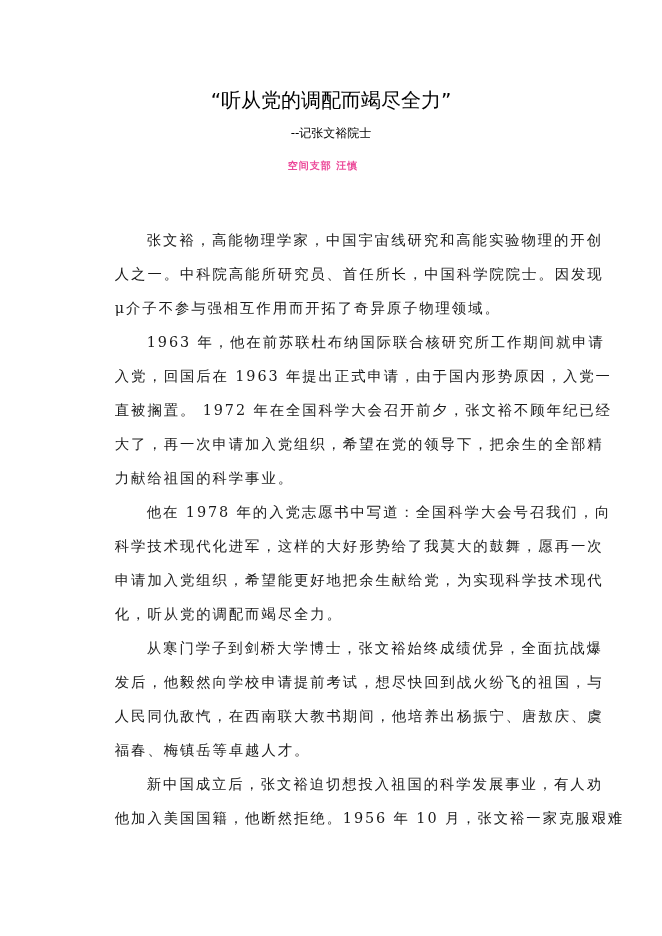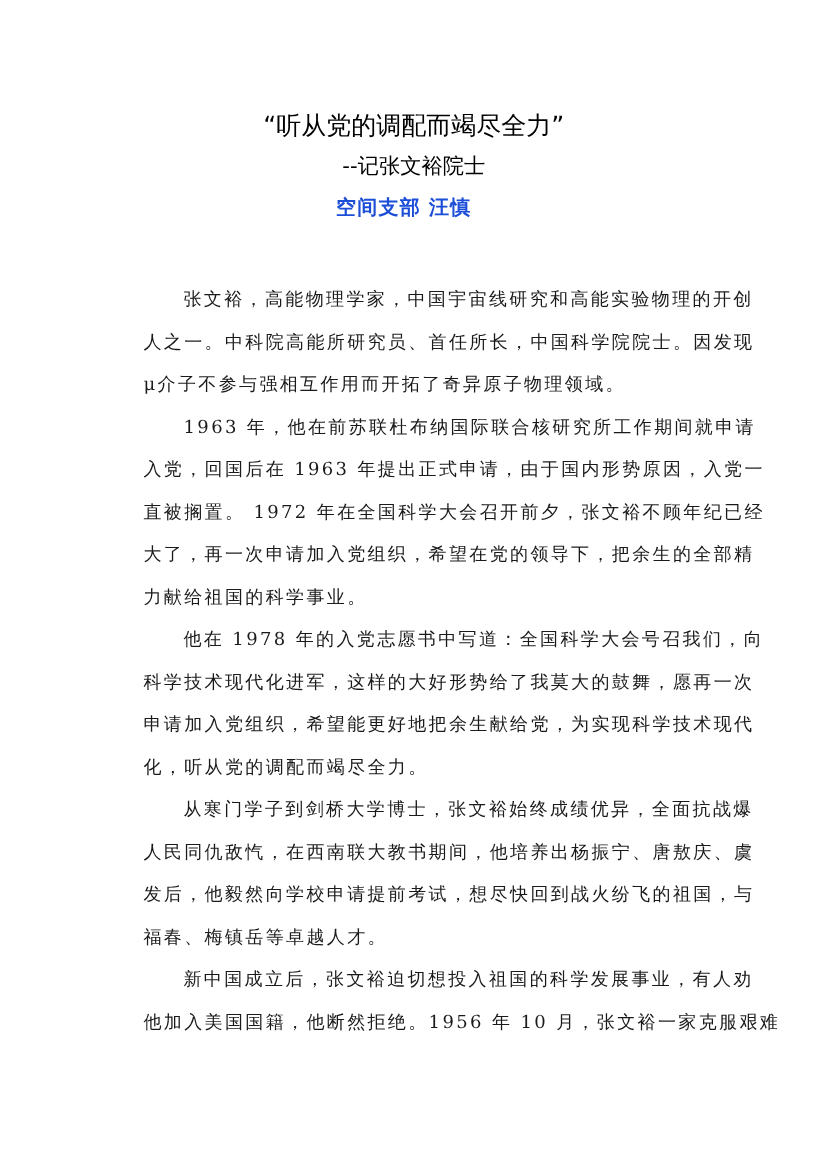--- a/index.html
+++ b/index.html
@@ -30,34 +30,34 @@
     font-size: 20px;
     line-height: 28px;
     letter-spacing: 0px;
     color: #000;
   }
   .subtitle {
     position: absolute;
     left: 0; right: 0;
     top: 119px;
     text-align: center;
-    font-size: 17px;
+    font-size: 12px;
     line-height: 28px;
     color: #000;
   }
   .author {
     position: absolute;
     left: 0; right: 16px;
     top: 156px;
     text-align: center;
-    font-size: 16px;
+    font-size: 10px;
     line-height: 20px;
     font-weight: bold;
     letter-spacing: 1px;
-    color: #1d4ed8;
+    color: #ec4899;
   }
   .body {
     position: absolute;
     left: 86px;
     top: 223px;
     width: 462px;
   }
   .para {
     margin: 0;
     font-size: 14.4px;
@@ -104,22 +104,22 @@
       <span class="line last">力献给祖国的科学事业。</span>
     </div>
     <div class="para">
       <span class="line indent">他在 1978 年的入党志愿书中写道：全国科学大会号召我们，向</span>
       <span class="line">科学技术现代化进军，这样的大好形势给了我莫大的鼓舞，愿再一次</span>
       <span class="line">申请加入党组织，希望能更好地把余生献给党，为实现科学技术现代</span>
       <span class="line last">化，听从党的调配而竭尽全力。</span>
     </div>
     <div class="para">
       <span class="line indent">从寒门学子到剑桥大学博士，张文裕始终成绩优异，全面抗战爆</span>
+      <span class="line">发后，他毅然向学校申请提前考试，想尽快回到战火纷飞的祖国，与</span>
       <span class="line">人民同仇敌忾，在西南联大教书期间，他培养出杨振宁、唐敖庆、虞</span>
-      <span class="line">发后，他毅然向学校申请提前考试，想尽快回到战火纷飞的祖国，与</span>
       <span class="line last">福春、梅镇岳等卓越人才。</span>
     </div>
     <div class="para">
       <span class="line indent">新中国成立后，张文裕迫切想投入祖国的科学发展事业，有人劝</span>
       <span class="line">他加入美国国籍，他断然拒绝。1956 年 10 月，张文裕一家克服艰难</span>
     </div>
   </div>
 </div>
 
 </body></html>

